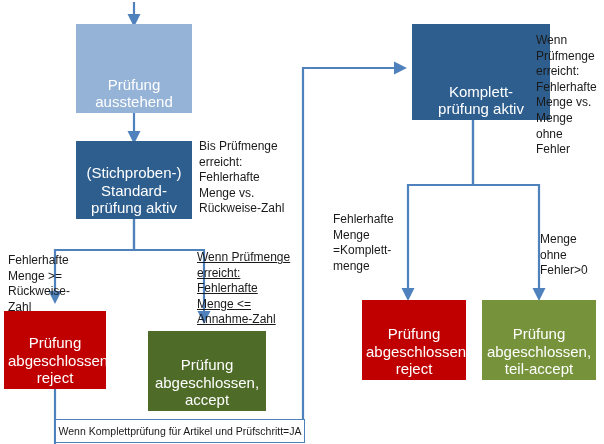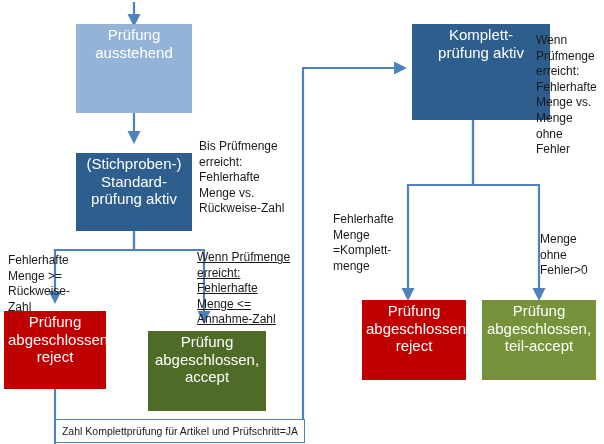--- a/index.html
+++ b/index.html
@@ -8,21 +8,21 @@
     background:#ffffff;
     font-family:"Liberation Sans", sans-serif;
     overflow:hidden;
   }
   #canvas{position:relative;width:604px;height:444px;}
 
   svg.connectors{position:absolute;left:0;top:0;width:604px;height:444px;overflow:visible;}
 
   .node{
     position:absolute;
-    display:flex;align-items:flex-start;justify-content:center;
+    display:flex;align-items:flex-end;justify-content:center;
     text-align:center;
     color:#ffffff;
     line-height:1.18;
     box-sizing:border-box;
     padding:2px 4px;
   }
   .node span{display:block;width:100%;}
 
   .n-lightblue{background:#95B3D7;font-size:15px;}
   .n-darkblue{background:#2E5E8E;font-size:15px;}
@@ -79,21 +79,21 @@
 
       <path d="M55,389 L55,444"></path>
     </g>
   </svg>
 
   <div class="node n-lightblue" style="left:76px;top:24px;width:116px;height:89px;">
     <span style="white-space: pre-line;">Prüfung
 ausstehend</span>
   </div>
 
-  <div class="node n-darkblue" style="left:76px;top:141px;width:116px;height:78px;margin-top:12px;">
+  <div class="node n-darkblue" style="left:76px;top:141px;width:116px;height:78px;">
     <span style="white-space: pre-line;">(Stichproben-)
 Standard-
 prüfung aktiv</span>
   </div>
 
   <div class="node n-darkblue" style="left:404px;top:24px;width:138px;height:96px;margin-left:8px;">
     <span style="white-space: pre-line;">Komplett-
 prüfung aktiv</span>
   </div>
 
@@ -149,16 +149,16 @@
   <div class="label" style="left: 333px; top: 212px; width: 78px; white-space: pre-line;">Fehlerhafte
 Menge
 =Komplett-
 menge</div>
 
   <div class="label" style="left: 540px; top: 232px; width: 64px; white-space: pre-line;">Menge
 ohne
 Fehler&gt;0</div>
 
   <div class="footnote-box" style="left:55px;top:419px;width:250px;height:24px;">
-    <span>Zahl Komplettprüfung für Artikel und Prüfschritt=JA</span>
+    <span>Wenn Komplettprüfung für Artikel und Prüfschritt=JA</span>
   </div>
 
 </div>
 
 </body></html>

